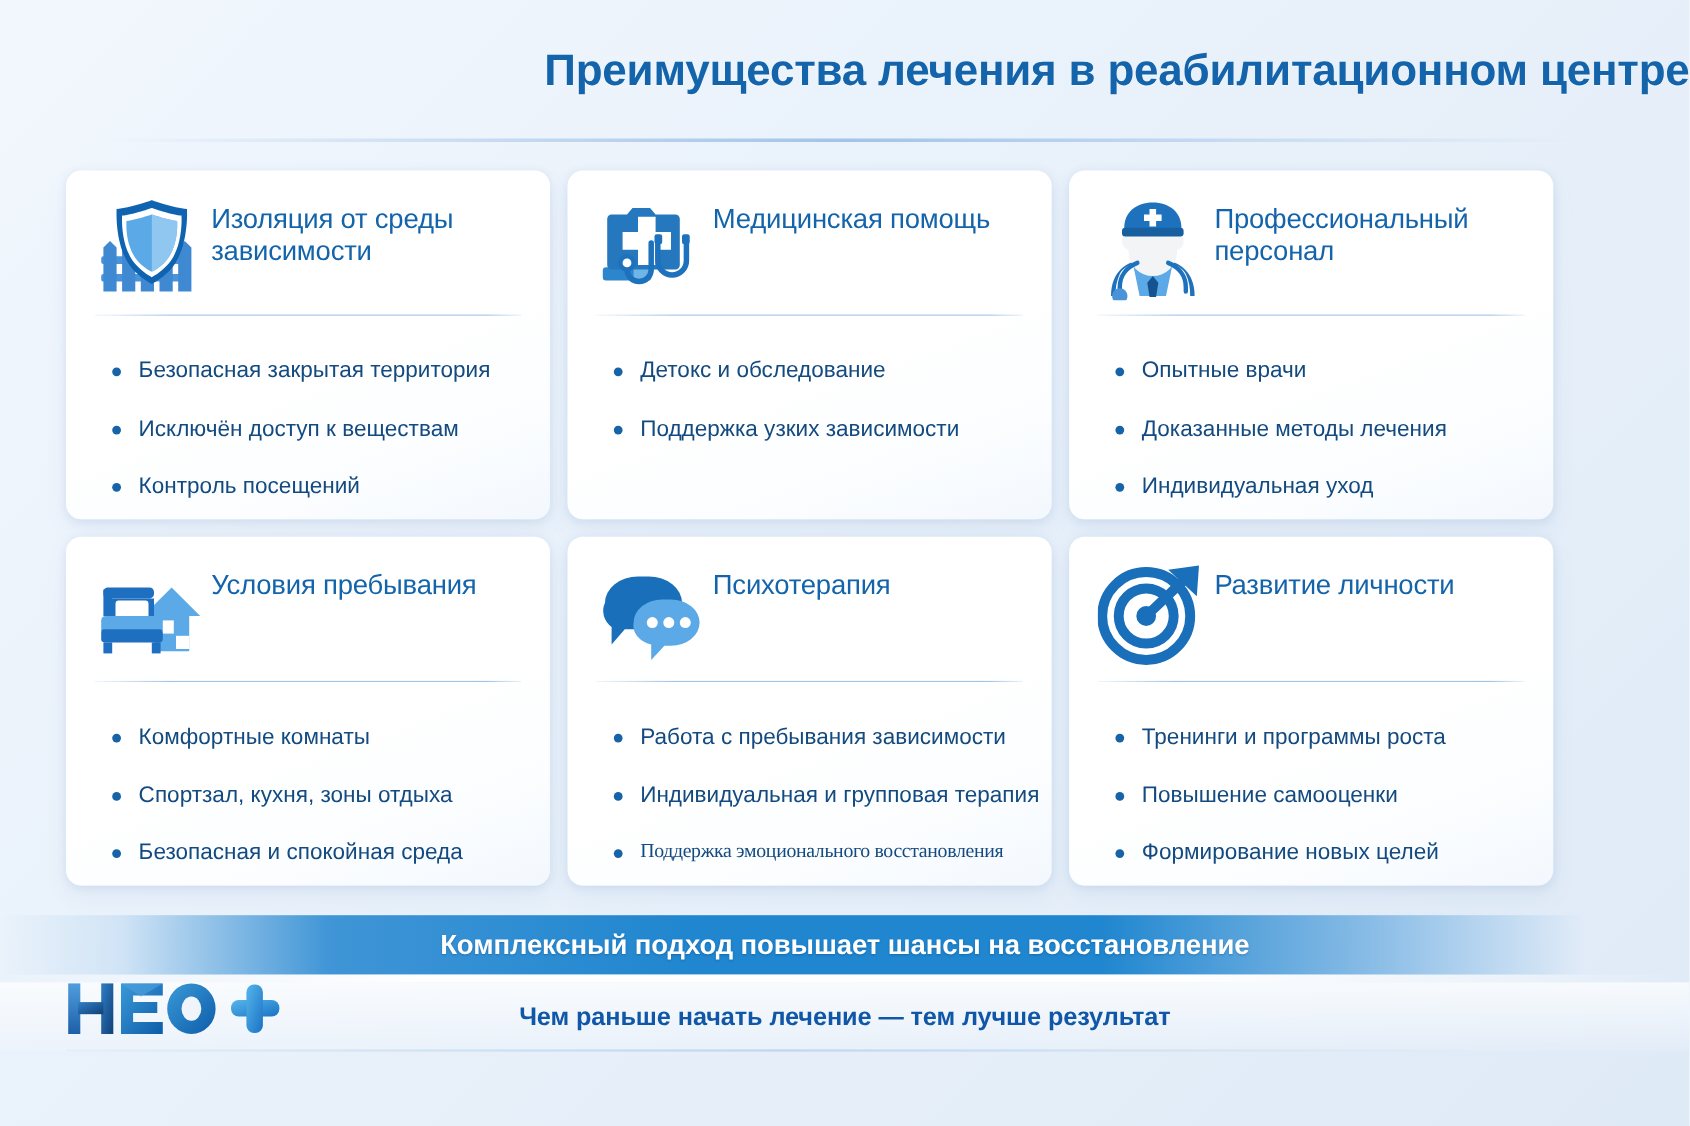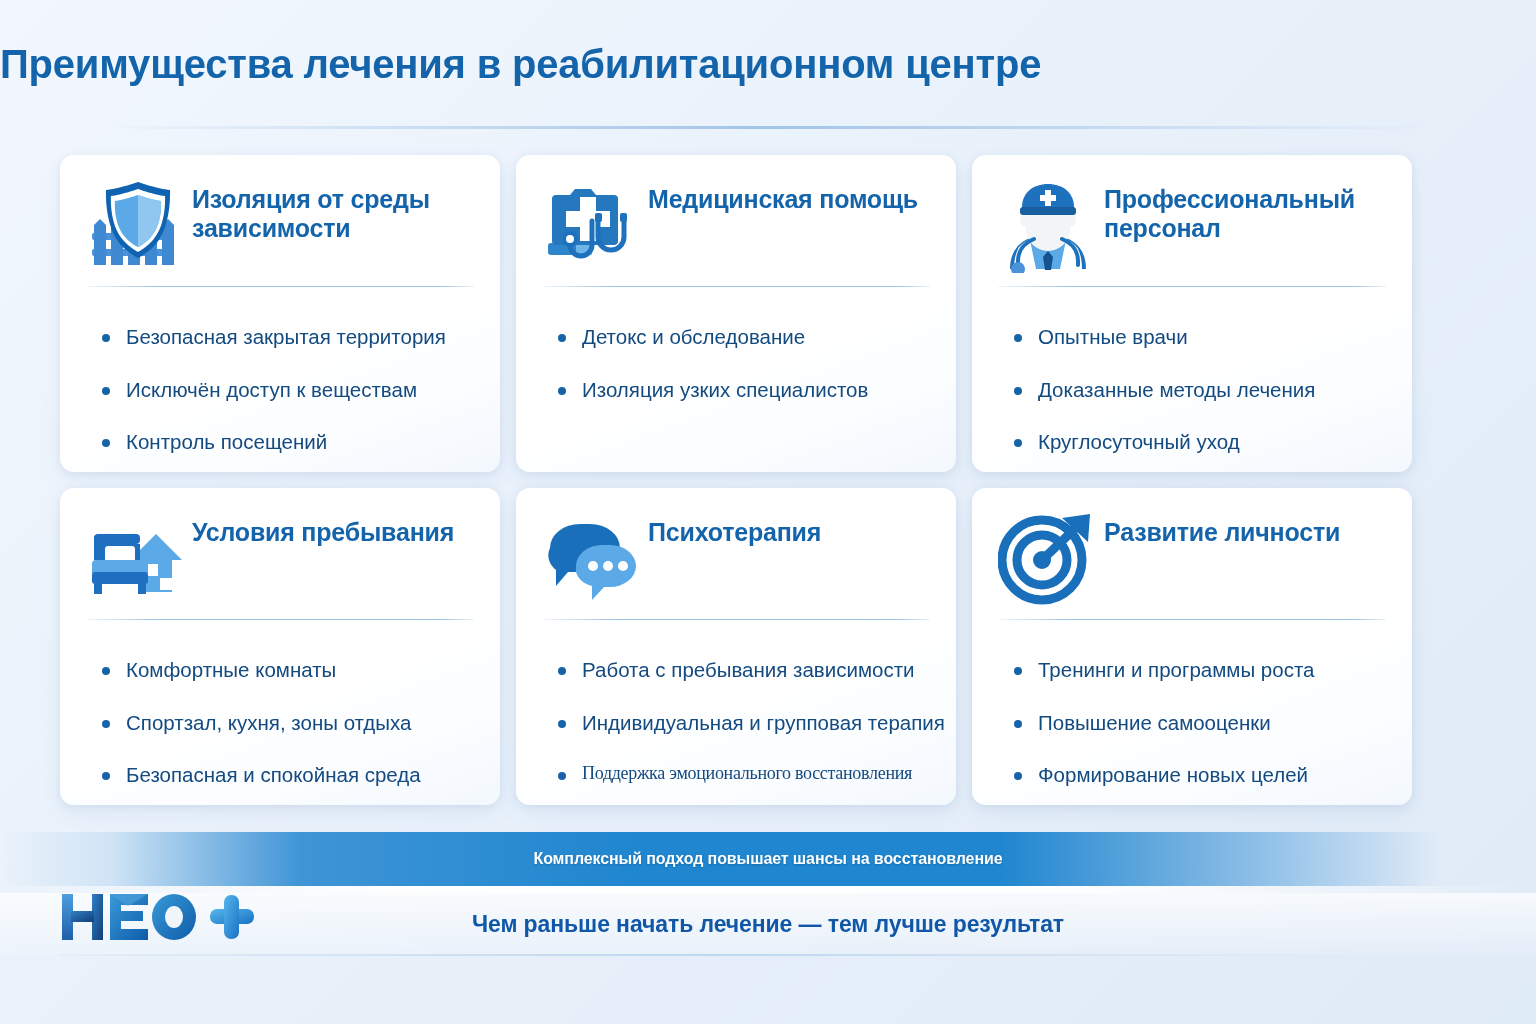--- a/index.html
+++ b/index.html
@@ -7,21 +7,21 @@
   body{
     width:1536px;height:1024px;overflow:hidden;
     font-family:"Liberation Sans","DejaVu Sans",sans-serif;
     background:linear-gradient(135deg,#f2f7fd 0%,#eaf2fb 35%,#e6eff9 65%,#dfeaf7 100%);
     position:relative;
   }
 
   
   .title-wrap{
     position:absolute;left:0;top:0;width:1536px;height:128px;
-    display:flex;align-items:center;justify-content:flex-start;
+    display:flex;align-items:center;justify-content:flex-end;
   }
   .page-title{
     font-size:40px;font-weight:bold;color:#1464ab;
     letter-spacing:-0.2px;white-space:nowrap;
     text-shadow:0 1px 0 rgba(255,255,255,.6);
   }
   .title-rule{
     position:absolute;left:96px;top:126px;width:1344px;height:3px;
     background:linear-gradient(to right,rgba(160,195,230,0),rgba(150,188,228,.85),rgba(160,195,230,0));
     border-radius:3px;
@@ -49,21 +49,21 @@
     display:flex;align-items:flex-start;
     padding:22px 26px 0 26px;
     min-height:110px;
   }
   .card-icon{
     width:100px;height:96px;flex:0 0 100px;
     position:relative;margin-right:6px;
   }
   .card-icon svg{display:block;width:100px;height:96px;}
   .card-title{
-    font-size:25px;font-weight:bold;color:#1464ab;
+    font-size:25px;font-weight:normal;color:#1464ab;
     line-height:1.14;
     padding-top:8px;
     letter-spacing:-0.2px;
   }
   .head-rule{
     position:absolute;left:26px;right:26px;bottom:0;height:1px;
     background:linear-gradient(to right,rgba(160,198,232,.15) 0%,rgba(150,190,228,.9) 18%,rgba(150,190,228,.9) 92%,rgba(160,198,232,.2) 100%);
   }
   .bullets{
     list-style:none;margin:12px;padding:26px 26px 0 30px;
@@ -91,21 +91,21 @@
       rgba(66,150,216,0) 0px,
       rgba(66,150,216,.15) 110px,
       #3f95d6 300px,
       #1f86cf 640px,
       #1f86cf 1000px,
       rgba(66,150,216,.55) 1250px,
       rgba(66,150,216,0) 1440px);
     display:flex;align-items:center;justify-content:center;
   }
   .banner-text{
-    color:#ffffff;font-size:16px;font-weight:bold;
+    color:#ffffff;font-size:25px;font-weight:bold;
     letter-spacing:-0.1px;white-space:nowrap;
     text-shadow:0 1px 2px rgba(10,60,110,.35);
   }
   .banner-sheen{
     position:absolute;left:0;top:886px;width:1536px;height:7px;
     background:linear-gradient(to right,rgba(255,255,255,0),rgba(255,255,255,.95) 25%,rgba(255,255,255,.95) 70%,rgba(255,255,255,0));
   }
   .footer{
     position:absolute;left:0;top:893px;width:1536px;height:62px;
     background:linear-gradient(to bottom,rgba(255,255,255,.75),rgba(255,255,255,.1));
@@ -182,21 +182,21 @@
           <circle cx="28" cy="62" r="4" fill="#ffffff"></circle>
           <rect x="53" y="36" width="7" height="9" rx="2" fill="#1e72bd"></rect>
           <rect x="78" y="36" width="7" height="9" rx="2" fill="#1e72bd"></rect>
         </svg>
       </div>
       <div class="card-title">Медицинская помощь</div>
       <div class="head-rule"></div>
     </div>
     <ul class="bullets">
       <li><span class="dot"></span><span>Детокс и обследование</span></li>
-      <li><span class="dot"></span><span>Изоляция узких специалистов</span></li>
+      <li><span class="dot"></span><span>Поддержка узких зависимости</span></li>
     </ul>
   </div>
 
   <div class="card">
     <div class="card-head">
       <div class="card-icon">
         <svg viewBox="0 0 100 96">
           <path d="M12 92 c0 -22 14 -30 26 -33 h24 c12 3 26 11 26 33 z" fill="#1e72bd"></path>
           <path d="M38 58 h24 v14 l-12 10 l-12 -10 z" fill="#f2f4f6"></path>
           <path d="M38 60 c0 0 -14 4 -18 12 c-3 6 -4 13 -4 20 h68 c0 -7 -1 -14 -4 -20 c-4 -8 -18 -12 -18 -12 l-12 14 z" fill="#ffffff"></path>
@@ -214,21 +214,21 @@
           </g>
           <circle cx="20" cy="92" r="7" fill="#4a93d9"></circle>
         </svg>
       </div>
       <div class="card-title">Профессиональный персонал</div>
       <div class="head-rule"></div>
     </div>
     <ul class="bullets">
       <li><span class="dot"></span><span>Опытные врачи</span></li>
       <li><span class="dot"></span><span>Доказанные методы лечения</span></li>
-      <li><span class="dot"></span><span>Круглосуточный уход</span></li>
+      <li><span class="dot"></span><span>Индивидуальная уход</span></li>
     </ul>
   </div>
 
   <div class="card">
     <div class="card-head">
       <div class="card-icon">
         <svg viewBox="0 0 100 96">
           <path d="M70 24 L96 50 H86 V82 H54 V50 H44 Z" fill="#5ba9e6"></path>
           <rect x="60" y="54" width="12" height="12" fill="#ffffff"></rect>
           <rect x="74" y="68" width="12" height="12" fill="#ffffff"></rect>

